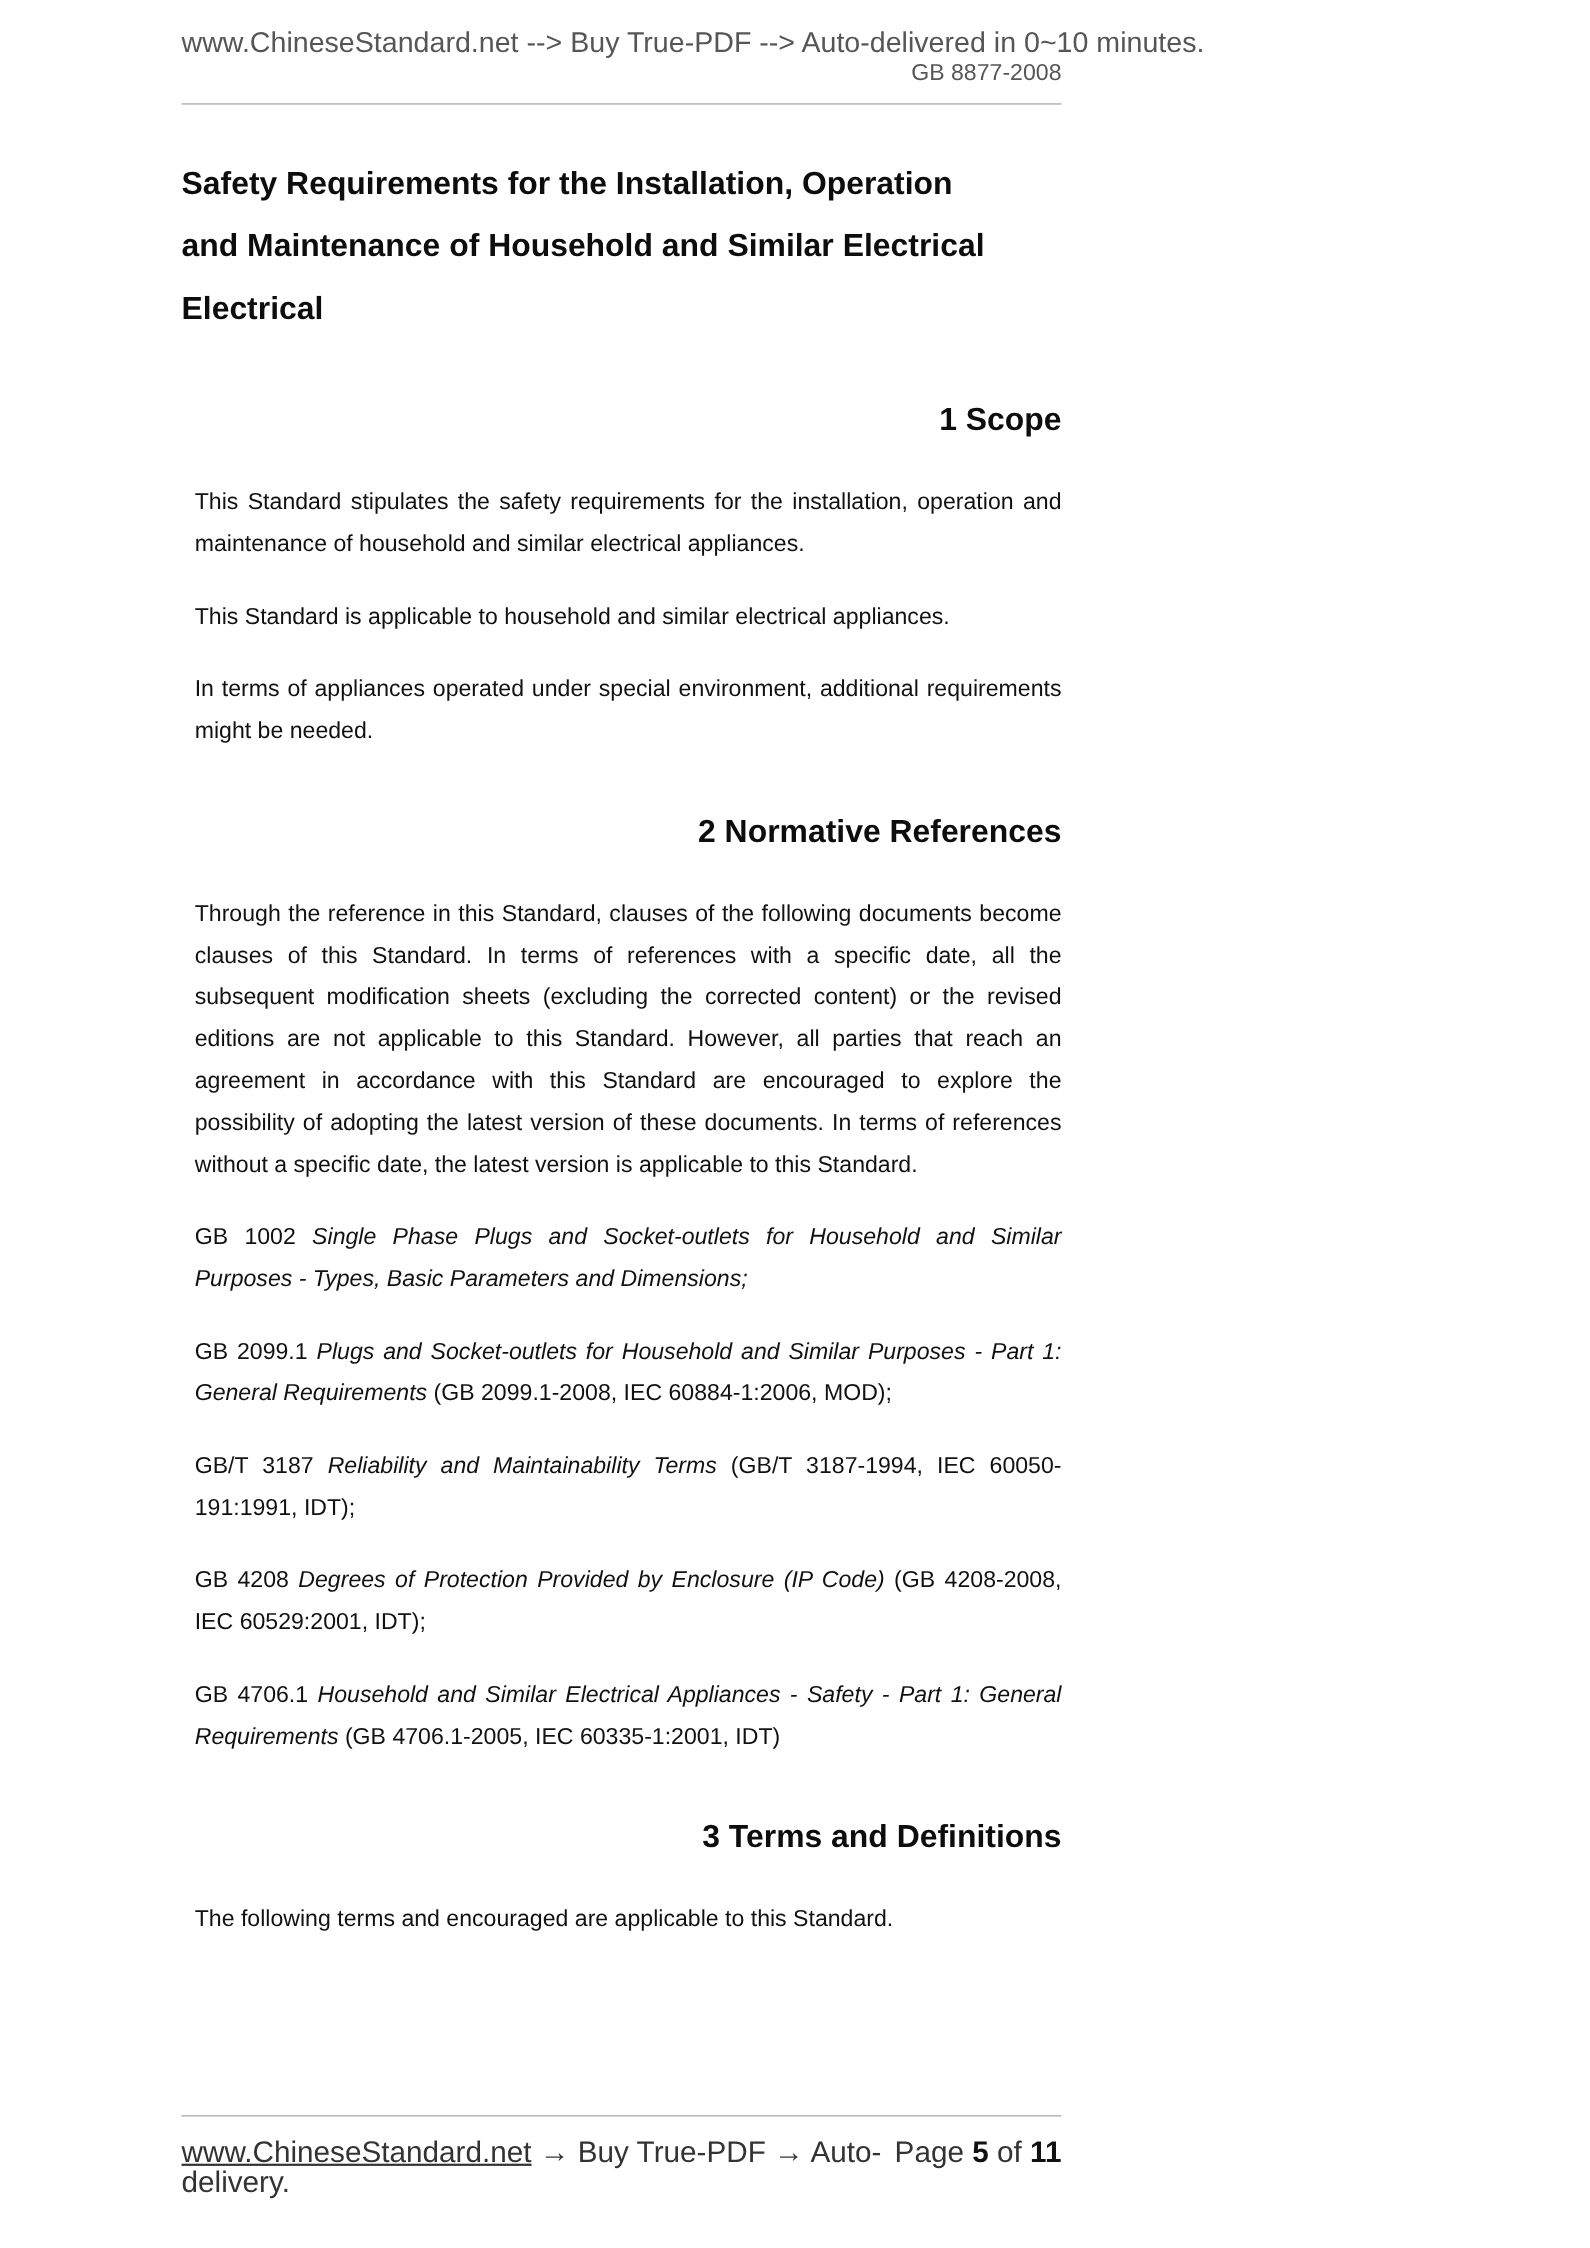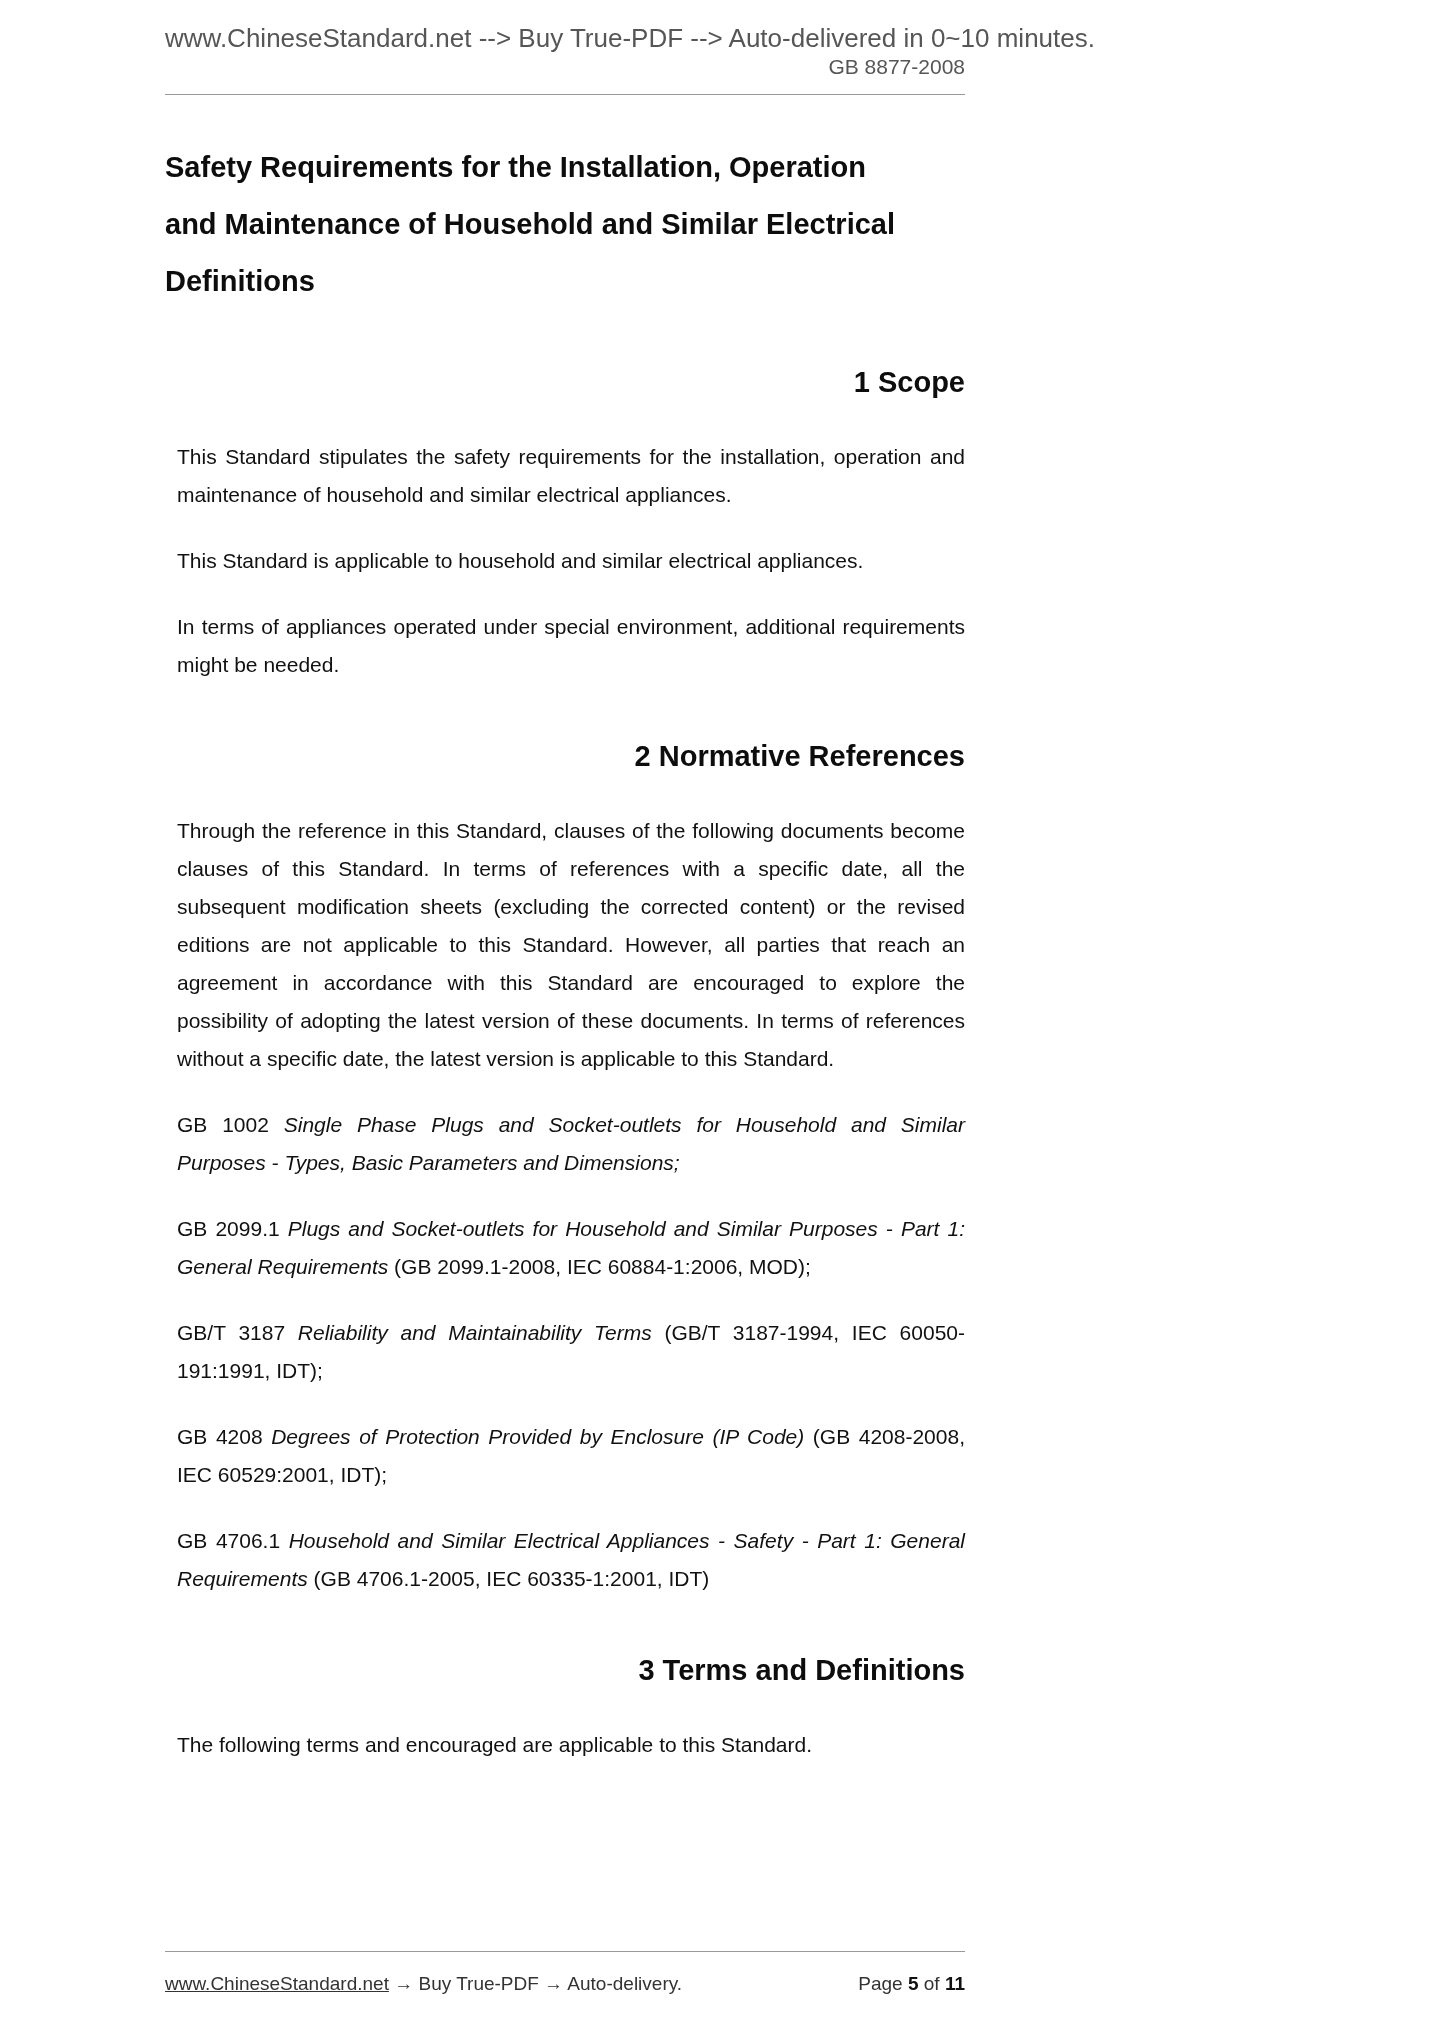--- a/index.html
+++ b/index.html
@@ -77,21 +77,21 @@
     bottom: 46px;
     width: 800px;
   }
   .footer .rule {
     margin: 0 0 18px 0;
   }
   .footer-row {
     display: flex;
     justify-content: space-between;
     align-items: baseline;
-    font-size: 19px;
+    font-size: 27px;
     line-height: 28px;
     color: #333333;
   }
   .footer-link {
     color: #333333;
     text-decoration: underline;
     cursor: pointer;
   }
   .page-indicator b {
     color: #111111;
@@ -105,21 +105,21 @@
 
     <div class="promo">www.ChineseStandard.net --&gt; Buy True-PDF --&gt; Auto-delivered in 0~10 minutes.</div>
 
     <div class="doc-code">GB 8877-2008</div>
 
     <hr class="rule">
 
     <div class="doc-title">
       <div>Safety Requirements for the Installation, Operation</div>
       <div>and Maintenance of Household and Similar Electrical</div>
-      <div>Definitions</div>
+      <div>Electrical</div>
     </div>
 
     <h2 class="section-heading">1 Scope</h2>
 
     <p class="body-par first">This Standard stipulates the safety requirements for the installation, operation and maintenance of household and similar electrical appliances.</p>
 
     <p class="body-par">This Standard is applicable to household and similar electrical appliances.</p>
 
     <p class="body-par">In terms of appliances operated under special environment, additional requirements might be needed.</p>
 

